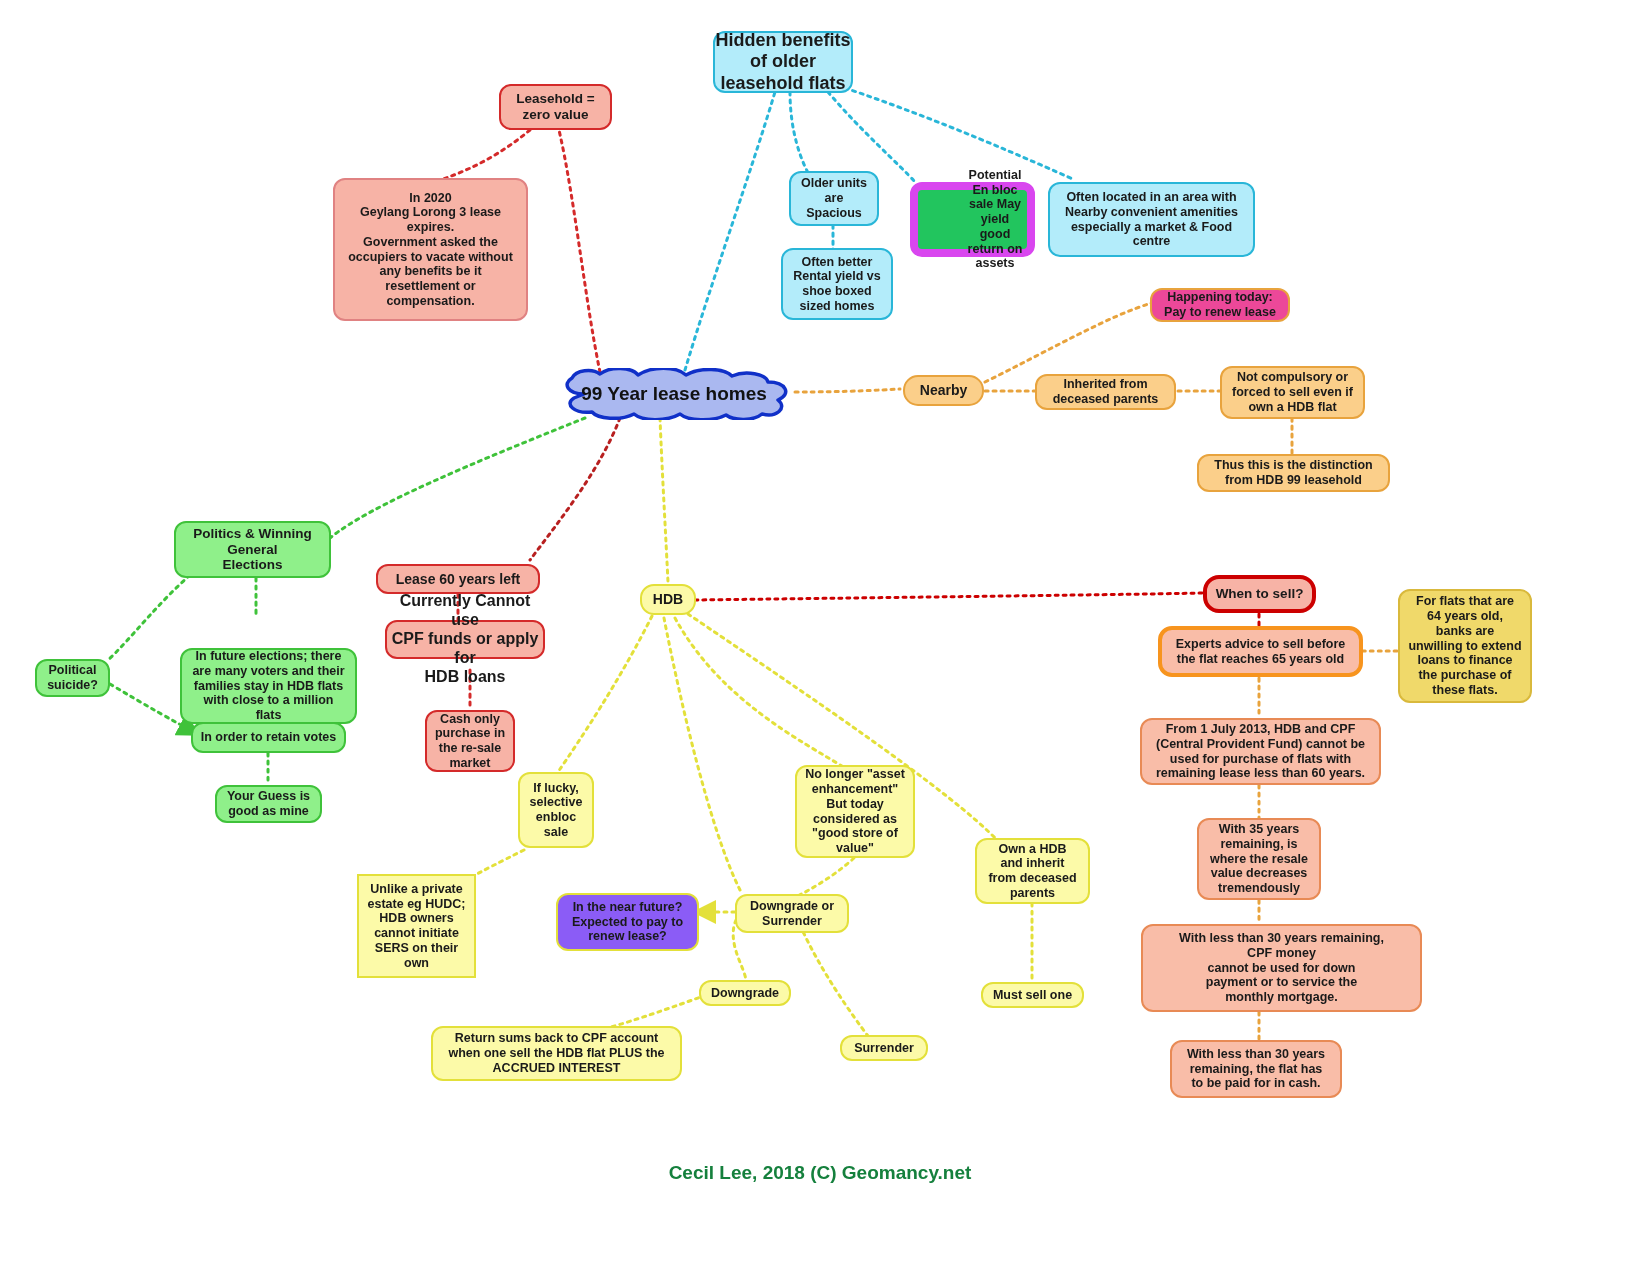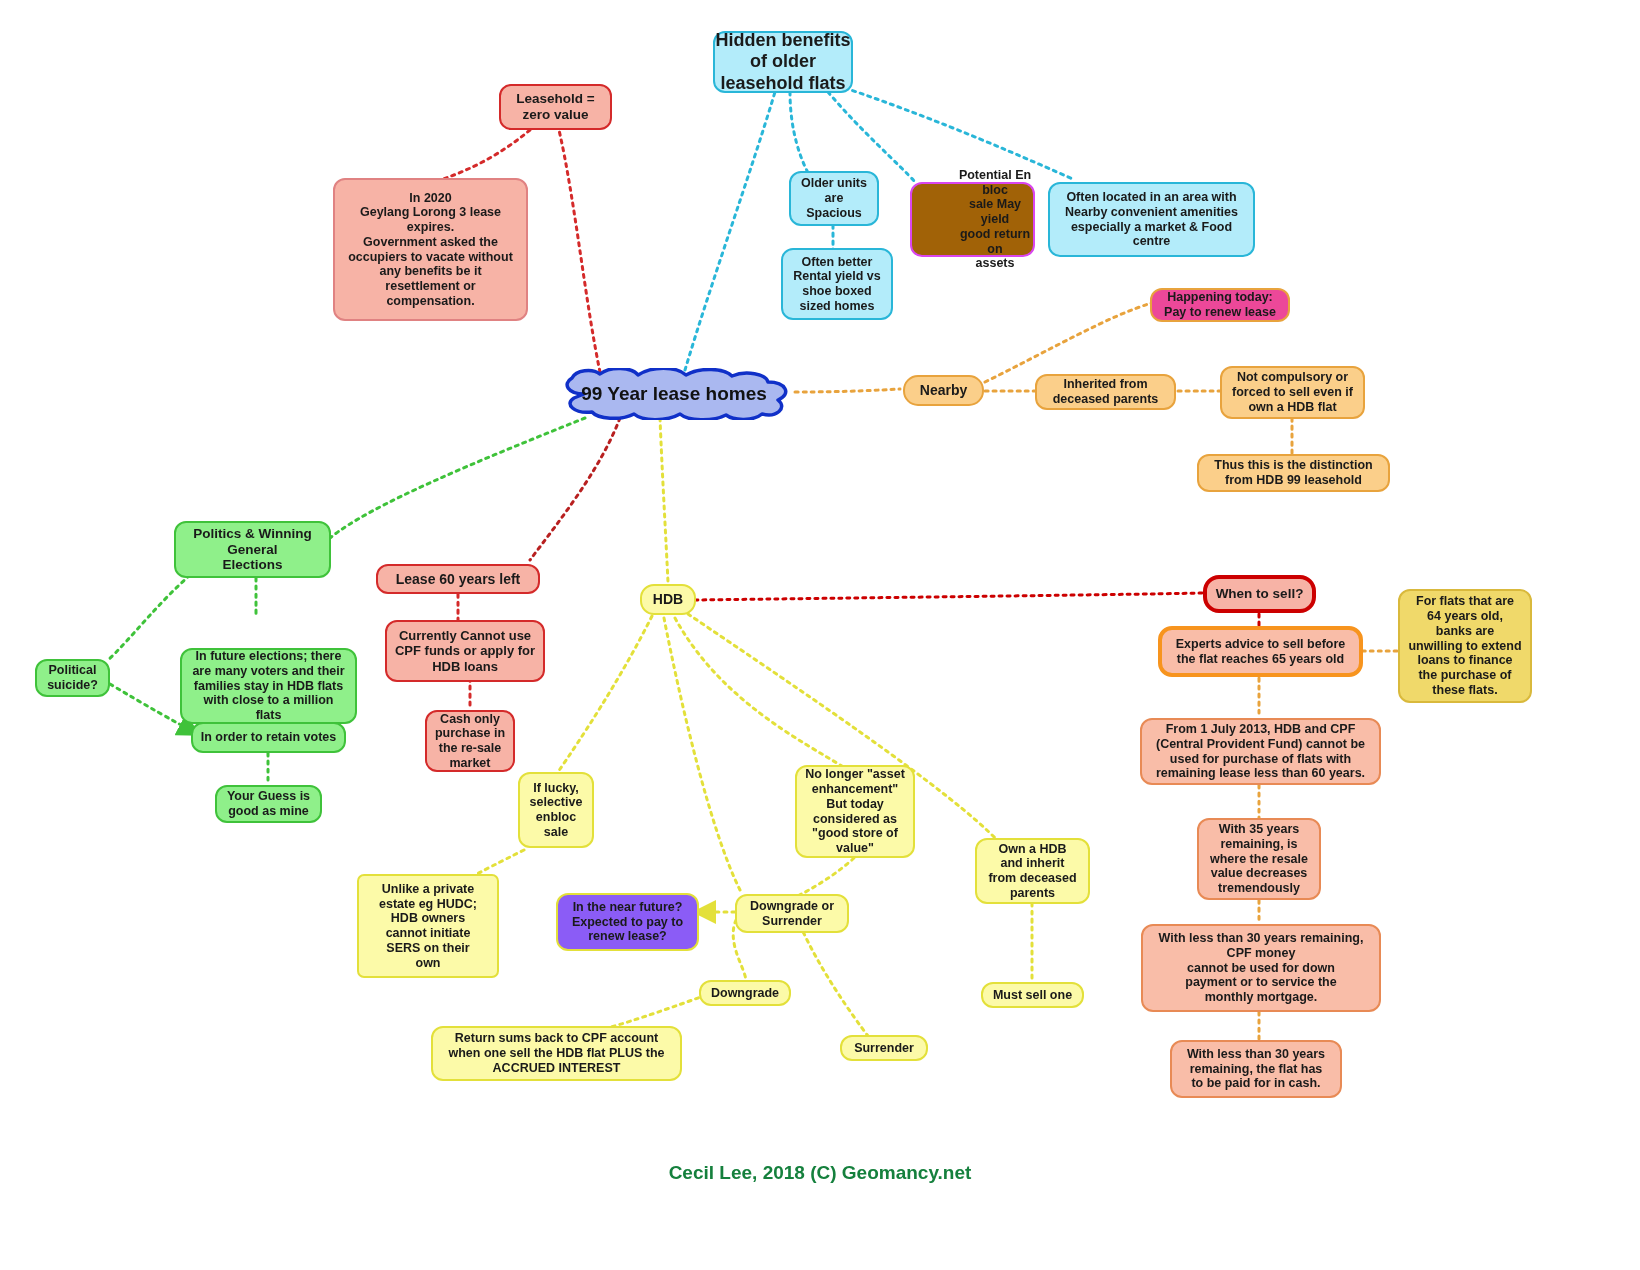--- a/index.html
+++ b/index.html
@@ -171,21 +171,21 @@
 Spacious</span>
   </div>
 
   <div class="node" style="left:781px; top:248px; width:112px; height:72px; background:#b3ecfa; border:2px solid #29b6d8; border-radius:12px; font-size:12.5px;">
     <span>Often better
 Rental yield vs
 shoe boxed
 sized homes</span>
   </div>
 
-  <div class="node" style="left:910px; top:182px; width:125px; height:75px; background:#a16207; border:2px solid #d946ef; border-radius:12px; font-size:12.5px;padding-left:45px;">
+  <div class="node" style="left:910px; top:182px; width:125px; height:75px; background:#22c55e; border:8px solid #d946ef; border-radius:12px; font-size:12.5px;padding-left:45px;">
     <span>Potential En bloc
 sale May yield
 good return on
 assets</span>
   </div>
 
   <div class="node" style="left:1048px; top:182px; width:207px; height:75px; background:#b3ecfa; border:2px solid #29b6d8; border-radius:12px; font-size:12.5px;">
     <span>Often located in an area with
 Nearby convenient amenities
 especially a market &amp; Food
@@ -242,21 +242,21 @@
 
   <div class="node" style="left:215px; top:785px; width:107px; height:38px; background:#8ff08a; border:2px solid #3fc23a; border-radius:12px; font-size:12.5px;">
     <span>Your Guess is
 good as mine</span>
   </div>
 
   <div class="node" style="left:376px; top:564px; width:164px; height:30px; background:#f7b3a6; border:2.5px solid #d42a2a; border-radius:12px; font-size:14px;">
     <span>Lease 60 years left</span>
   </div>
 
-  <div class="node" style="left:385px; top:620px; width:160px; height:62px; background:#f7b3a6; border:2px solid #d42a2a; border-radius:12px; font-size:13px;">
+  <div class="node" style="left:385px; top:620px; width:160px; height:39px; background:#f7b3a6; border:2px solid #d42a2a; border-radius:12px; font-size:16px;">
     <span>Currently Cannot use
 CPF funds or apply for
 HDB loans</span>
   </div>
 
   <div class="node" style="left:425px; top:710px; width:90px; height:62px; background:#f7b3a6; border:2px solid #d42a2a; border-radius:12px; font-size:12.5px;">
     <span>Cash only
 purchase in
 the re-sale
 market</span>
@@ -266,21 +266,21 @@
     <span>HDB</span>
   </div>
 
   <div class="node" style="left:518px; top:772px; width:76px; height:76px; background:#fcfaa8; border:2px solid #e3e03a; border-radius:12px; font-size:12.5px;">
     <span>If lucky,
 selective
 enbloc
 sale</span>
   </div>
 
-  <div class="node" style="left:357px; top:874px; width:142px; height:104px; background:#fcfaa8; border:2px solid #e3e03a; border-radius:7px; font-size:12.5px;">
+  <div class="node" style="left:357px; top:874px; width:119px; height:104px; background:#fcfaa8; border:2px solid #e3e03a; border-radius:0; font-size:12.5px;">
     <span>Unlike a private
 estate eg HUDC;
 HDB owners
 cannot initiate
 SERS on their
 own</span>
   </div>
 
   <div class="node" style="left:556px; top:893px; width:143px; height:58px; background:#8b5cf6; border:2px solid #e3e03a; border-radius:12px; font-size:12.5px;">
     <span>In the near future?
@@ -354,21 +354,21 @@
   </div>
 
   <div class="node" style="left:1197px; top:818px; width:124px; height:82px; background:#f9bda8; border:2px solid #e88a55; border-radius:12px; font-size:12.5px;">
     <span>With 35 years
 remaining, is
 where the resale
 value decreases
 tremendously</span>
   </div>
 
-  <div class="node" style="left:1141px; top:924px; width:240px; height:88px; background:#f9bda8; border:2px solid #e88a55; border-radius:12px; font-size:12.5px;">
+  <div class="node" style="left:1141px; top:924px; width:281px; height:88px; background:#f9bda8; border:2px solid #e88a55; border-radius:12px; font-size:12.5px;">
     <span>With less than 30 years remaining,
 CPF money
 cannot be used for down
 payment or to service the
 monthly mortgage.</span>
   </div>
 
   <div class="node" style="left:1170px; top:1040px; width:172px; height:58px; background:#f9bda8; border:2px solid #e88a55; border-radius:12px; font-size:12.5px;">
     <span>With less than 30 years
 remaining, the flat has

